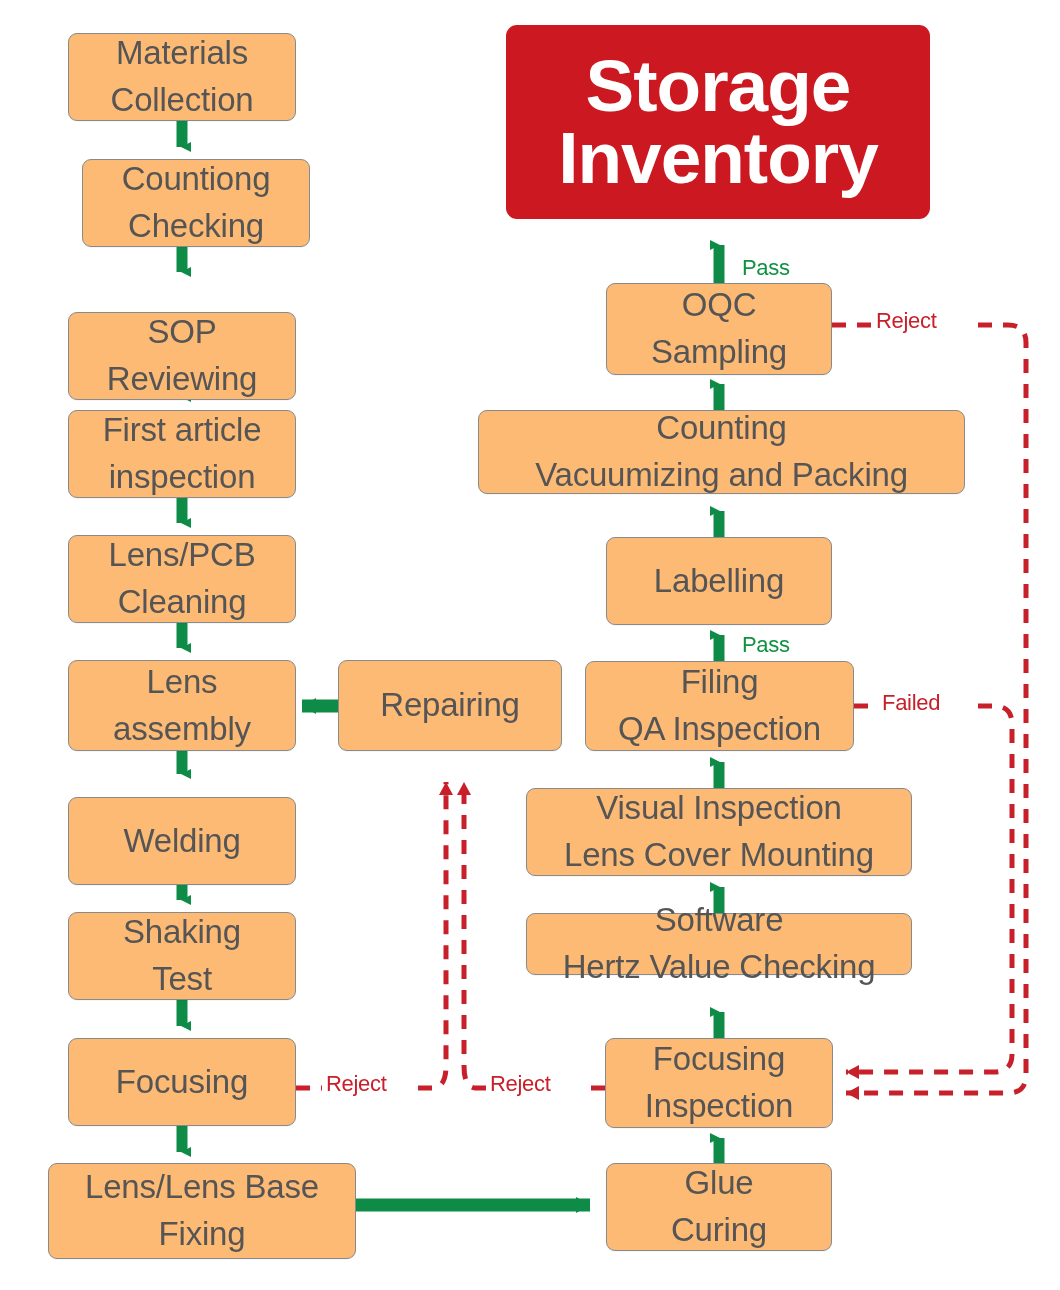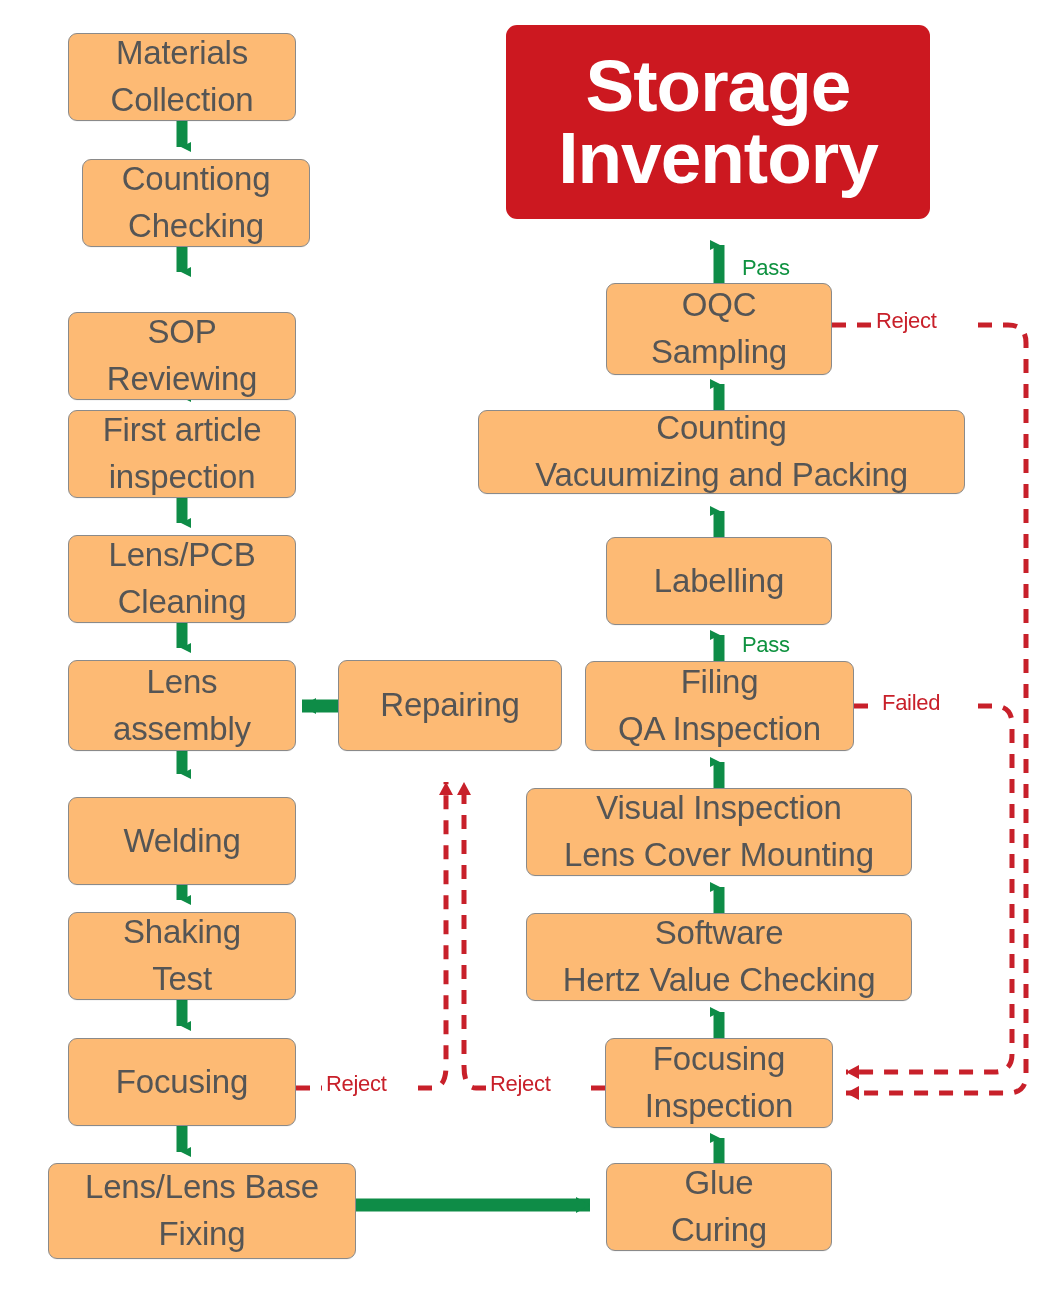--- a/index.html
+++ b/index.html
@@ -197,21 +197,21 @@
   <div class="node" style="left:585px; top:661px; width:269px; height:90px;">
     <span class="l1">Filing</span>
     <span class="l2">QA Inspection</span>
   </div>
 
   <div class="node" style="left:526px; top:788px; width:386px; height:88px;">
     <span class="l1">Visual Inspection</span>
     <span class="l2">Lens Cover Mounting</span>
   </div>
 
-  <div class="node" style="left:526px; top:913px; width:386px; height:88px;">
+  <div class="node" style="left:526px; top:913px; width:386px; height:62px;">
     <span class="l1">Software</span>
     <span class="l2">Hertz Value Checking</span>
   </div>
 
   <div class="node" style="left:605px; top:1038px; width:228px; height:90px;">
     <span class="l1">Focusing</span>
     <span class="l2">Inspection</span>
   </div>
 
   <div class="node" style="left:606px; top:1163px; width:226px; height:88px;">

